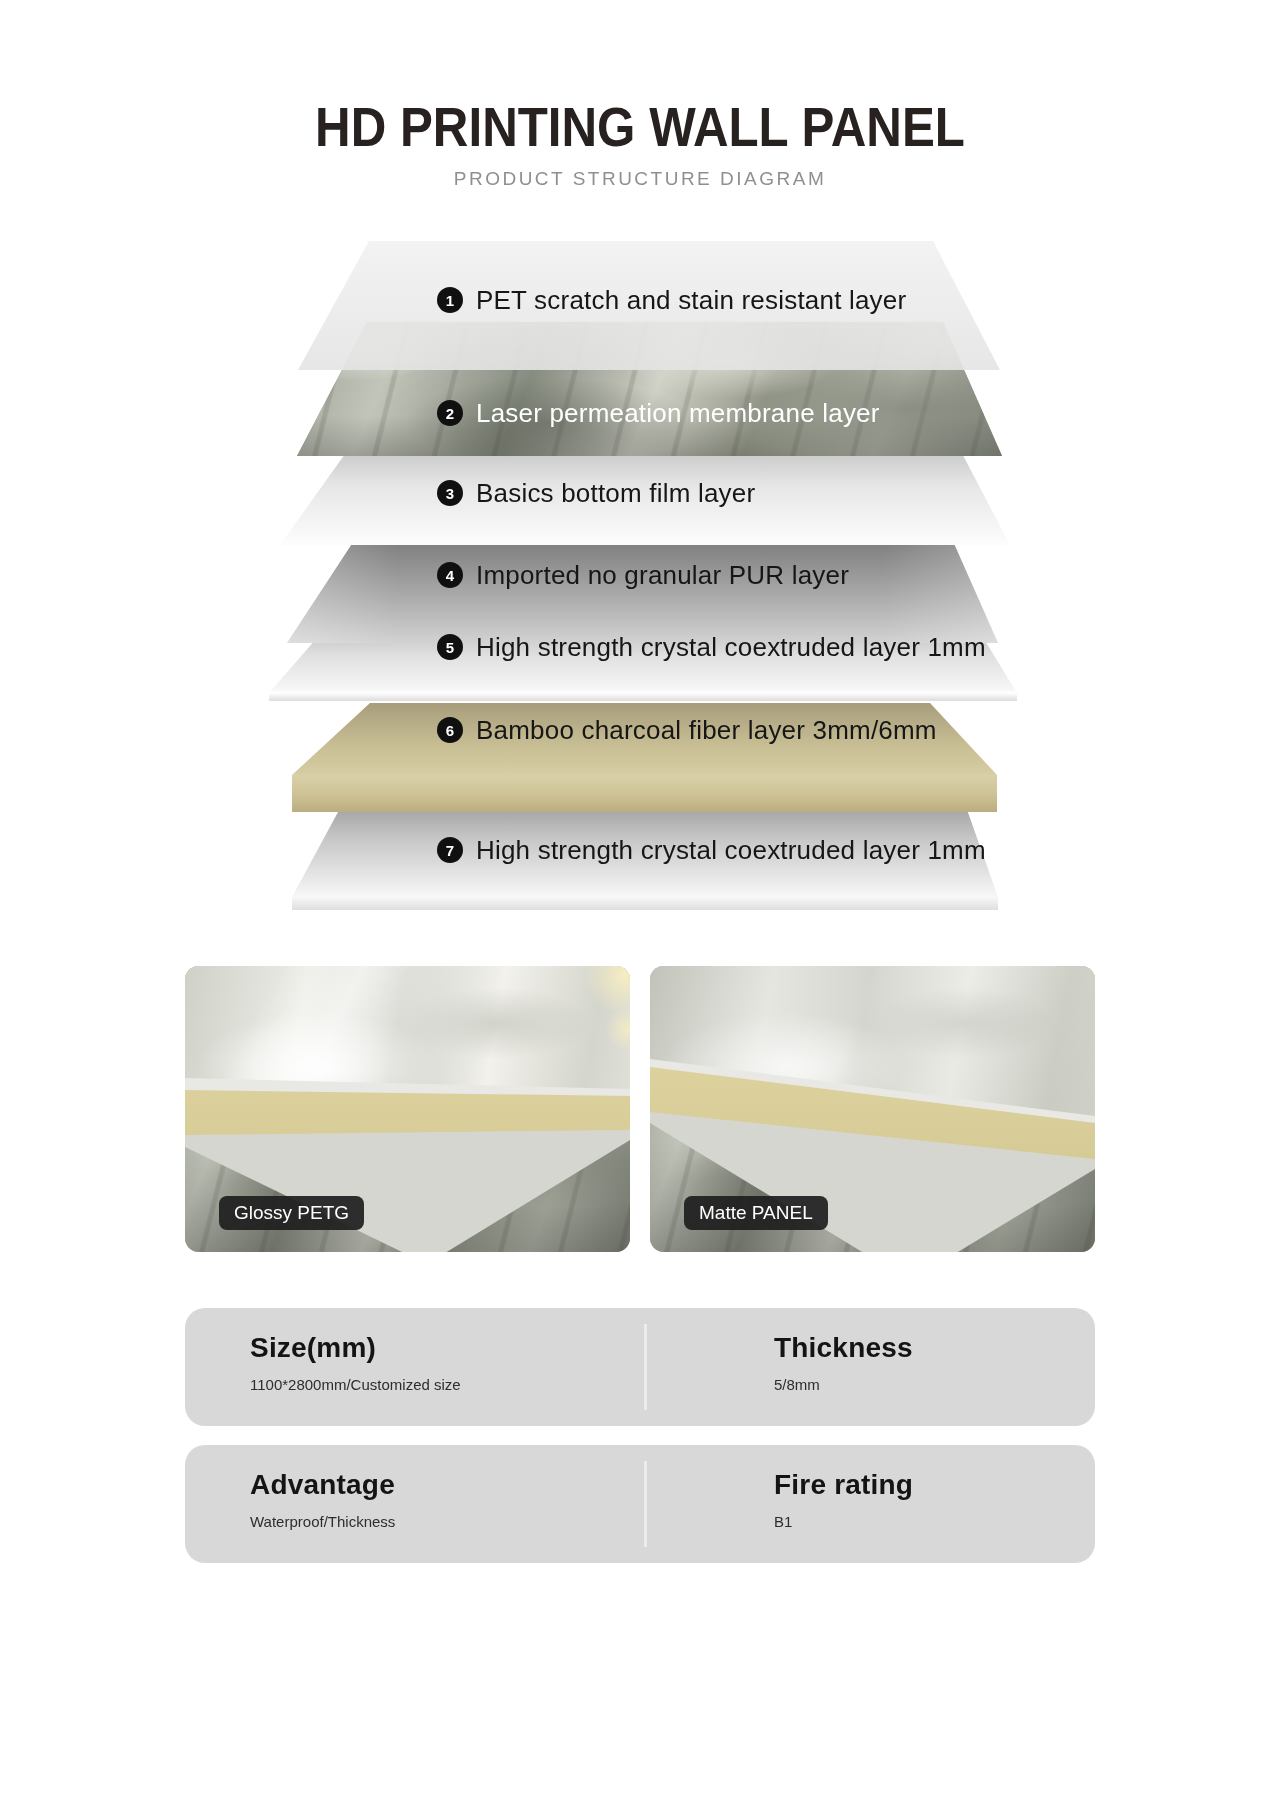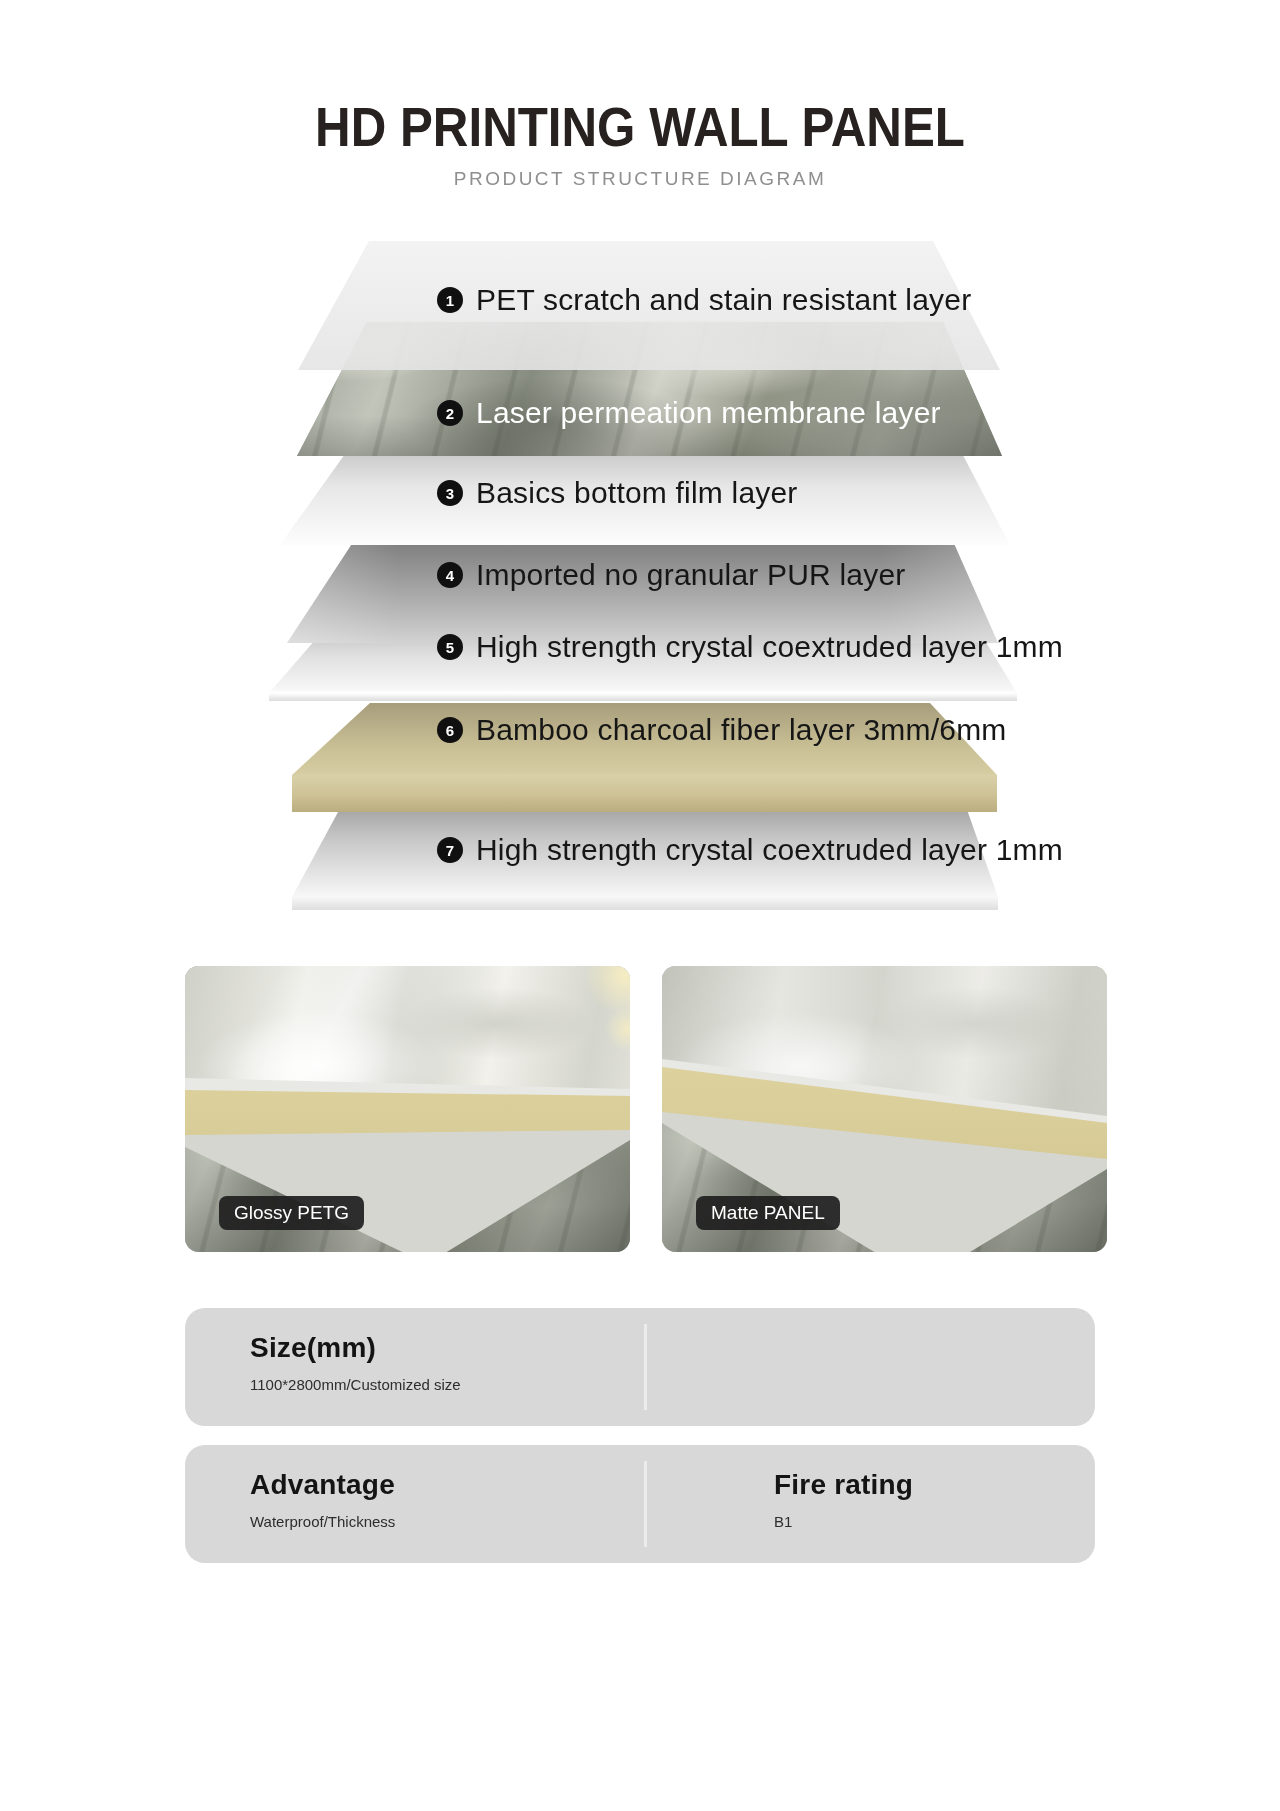--- a/index.html
+++ b/index.html
@@ -47,27 +47,27 @@
         background:linear-gradient(180deg,#a79d7c 0%,#c8bf95 40%,#d5cca2 64%,#d9d0a8 67%,#cdc195 85%,#baad7f 100%); }
   .l7 { top:560px; height:120px; z-index:11;
         clip-path:polygon(90px 0,700px 0,738px 107px,738px 120px,32px 120px,32px 107px);
         background:linear-gradient(180deg,#8f8f8f 0%,#c6c6c6 40%,#eeeeee 80%,#f8f8f8 89%,#dedede 100%); }
   .l2 .shade { position:absolute; inset:0;
         background:linear-gradient(180deg,rgba(58,60,53,.18) 0%,rgba(58,60,53,0) 30%,rgba(58,60,53,0) 70%,rgba(45,47,41,.25) 100%); }
 
   .layer-row { position:absolute; left:177px; z-index:30; display:flex; align-items:center; gap:13px; height:28px; }
   .num-badge { width:26px; height:26px; border-radius:50%; background:#101010; color:#fff;
                font-size:15px; font-weight:bold; display:flex; align-items:center; justify-content:center; flex:0 0 26px; }
-  .layer-row .lbl { font-size:30px; color:#161616; white-space:nowrap; letter-spacing:.2px; }
+  .layer-row .lbl { font-size:26px; color:#161616; white-space:nowrap; letter-spacing:.2px; }
   .layer-row.light .lbl { color:#ffffff; }
   .row1 { top:56px; } .row2 { top:169px; } .row3 { top:249px; } .row4 { top:331px; }
   .row5 { top:403px; } .row6 { top:486px; } .row7 { top:606px; }
 
   
-  .photos { position:absolute; left:185px; top:966px; width:910px; height:286px; display:flex; gap:32px;align-items:flex-end; }
+  .photos { position:absolute; left:185px; top:966px; width:910px; height:286px; display:flex; gap:20px;align-items:flex-end; }
   .photo { position:relative; width:445px; height:286px; border-radius:14px; overflow:hidden; flex:0 0 445px; }
   .photo .floor { position:absolute; inset:0; }
   .photo .part { position:absolute; inset:0; }
   .marble-light {
         background-color:#dcddd6;
         background-image:
           radial-gradient(ellipse 200px 90px at 30% 35%, rgba(255,255,255,.92), transparent 60%),
           radial-gradient(ellipse 160px 60px at 70% 20%, rgba(178,181,170,.50), transparent 60%),
           radial-gradient(ellipse 220px 80px at 80% 70%, rgba(156,160,148,.45), transparent 65%),
           radial-gradient(ellipse 150px 60px at 10% 80%, rgba(168,172,160,.50), transparent 60%),
@@ -177,20 +177,24 @@
     </figure>
   </div>
 
   <div class="specs">
     <div class="spec-card">
       <div class="divider"></div>
       <div class="cell left">
         <div class="t">Size(mm)</div>
         <div class="v">1100*2800mm/Customized size</div>
       </div>
+      <div class="cell right">
+        <div class="t">Thickness</div>
+        <div class="v">5/8mm</div>
+      </div>
     </div>
     <div class="spec-card">
       <div class="divider"></div>
       <div class="cell left">
         <div class="t">Advantage</div>
         <div class="v">Waterproof/Thickness</div>
       </div>
       <div class="cell right">
         <div class="t">Fire rating</div>
         <div class="v">B1</div>

